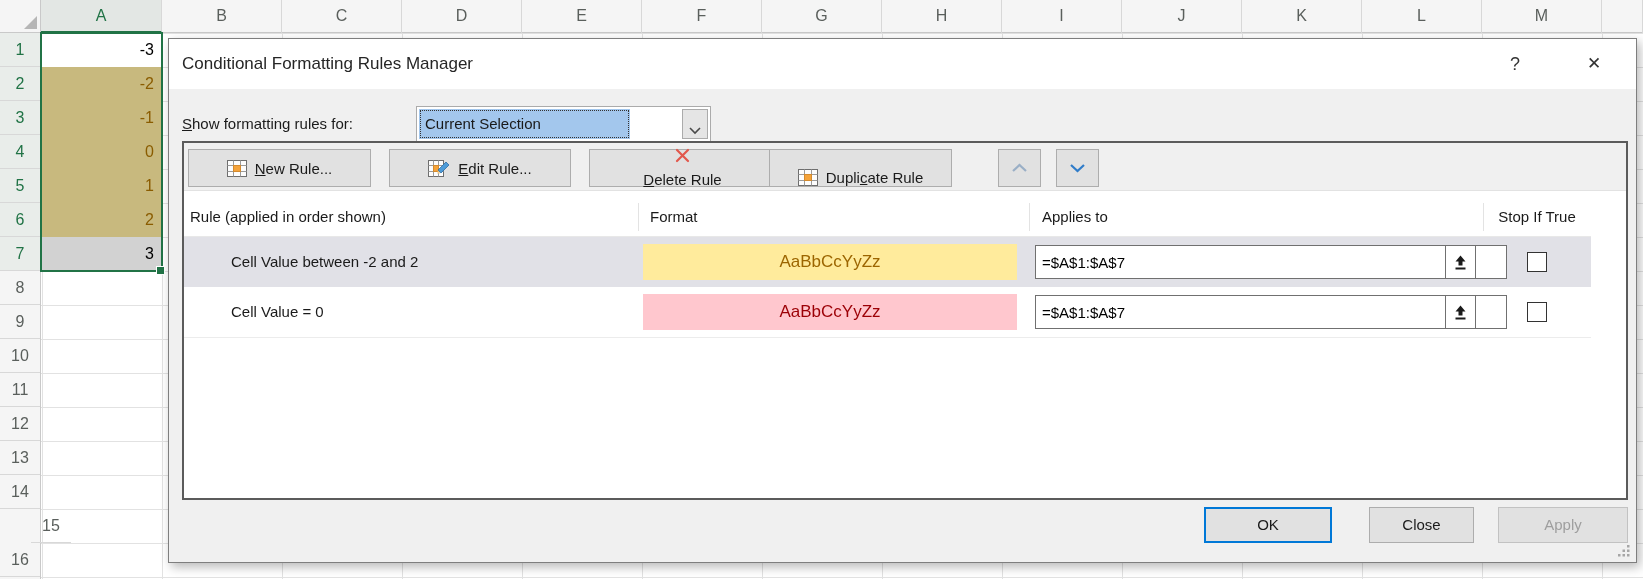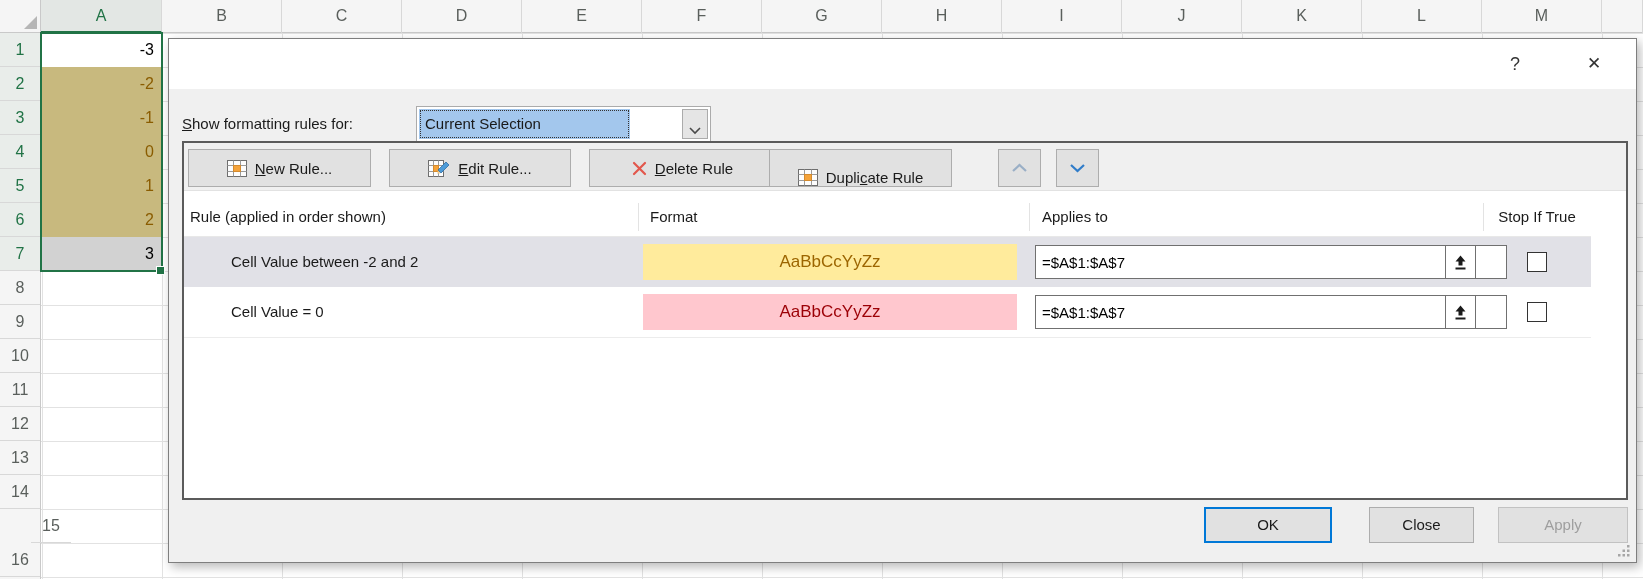--- a/index.html
+++ b/index.html
@@ -56,21 +56,21 @@
 
   .frame { position:absolute; left:13px; top:102px; width:1446px; height:359px;
            background:#fff; border:2px solid #5B5B5B; }
   .toolstrip { position:absolute; left:15px; top:104px; width:1442px; height:48px;
                background:#F0F0F0; border-bottom:1px solid #E2E2E2; }
   .tbtn { position:absolute; top:110px; height:38px; background:#E1E1E1; border:1px solid #ADADAD;
           display:flex; align-items:center; justify-content:center; gap:8px; font-size:15px; }
   .tbtn svg { flex:0 0 auto; }
   #btn-new    { left:19px;  width:183px; }
   #btn-edit   { left:220px; width:182px; }
-  #btn-delete { left:420px; width:187px; }
+  #btn-delete { left:420px; width:187px;flex-direction:column; }
   #btn-dup    { left:600px; width:183px;align-items:flex-end; }
   #btn-up     { left:829px; width:43px; }
   #btn-down   { left:887px; width:43px; }
 
   .lvh { position:absolute; top:159px; height:38px; line-height:38px; color:#1A1A1A; }
   #h-rule { left:21px; } #h-format { left:481px; } #h-applies { left:873px; }
   #h-stop { left:1314px; width:108px; text-align:center; }
   .lvh-sep { position:absolute; top:164px; width:1px; height:28px; background:#E3E3E3; }
   .lvh-line { position:absolute; left:15px; top:197px; width:1407px; height:1px; background:#E8E8E8; }
 
@@ -144,20 +144,21 @@
       <div class="acell" style="top: 135px; background: rgb(200, 185, 126); color: rgb(138, 92, 0);">0</div>
       <div class="acell" style="top: 169px; background: rgb(200, 185, 126); color: rgb(138, 92, 0);">1</div>
       <div class="acell" style="top: 203px; background: rgb(200, 185, 126); color: rgb(138, 92, 0);">2</div>
       <div class="acell" style="top: 237px; background: rgb(210, 210, 210); color: rgb(0, 0, 0);">3</div>
     </div>
   <div class="sel-border"></div>
   <div class="fill-handle"></div>
 
   <div class="dialog">
     <div class="titlebar">
+      <span class="title">Conditional Formatting Rules Manager</span>
       <div class="helpbtn">
         <span>?</span>
       </div>
       <div class="closebtn">
         <span>✕</span>
       </div>
     </div>
 
     <div class="show-label"><u>S</u>how formatting rules for:</div>
     <div class="combo">

